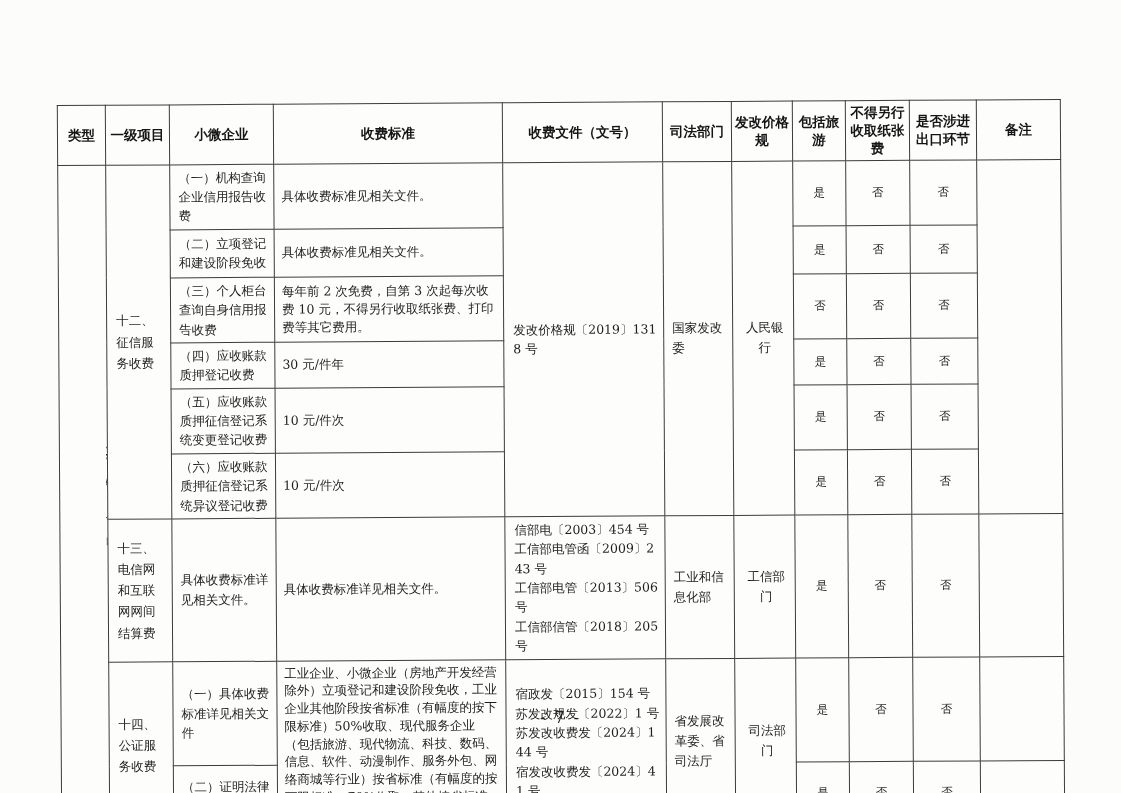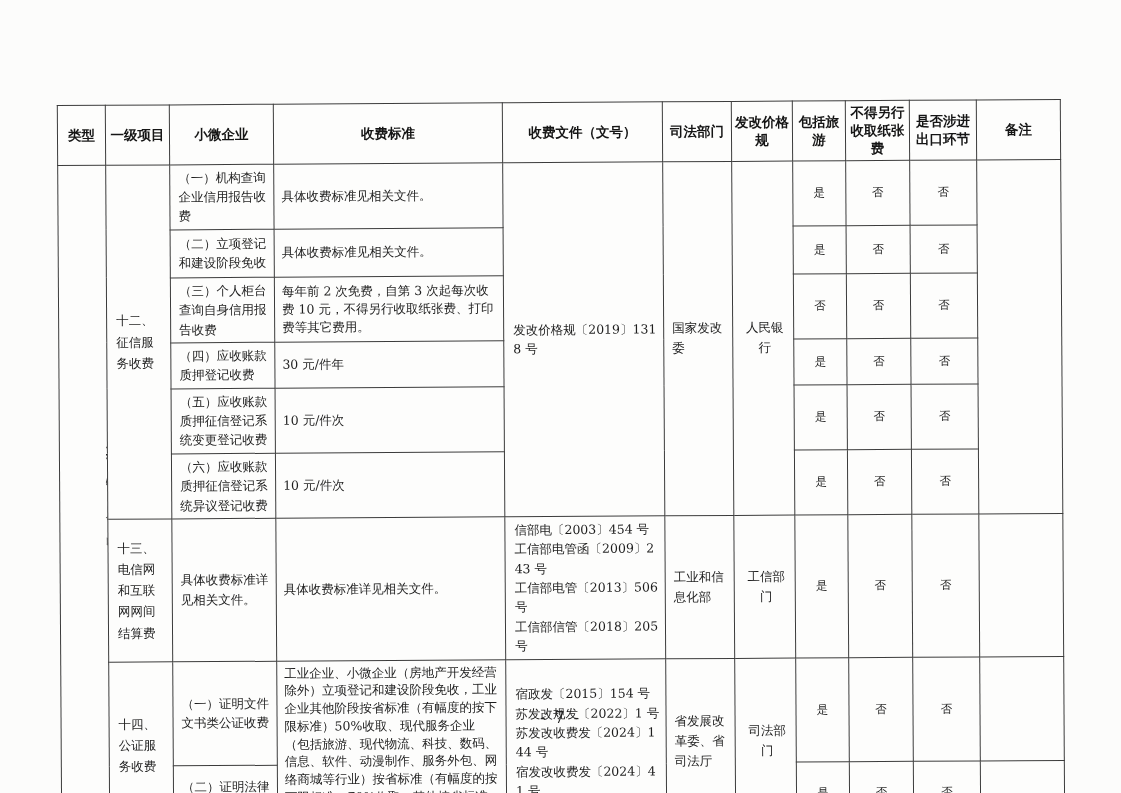--- a/index.html
+++ b/index.html
@@ -62,20 +62,21 @@
     font-size: 12.5px;
     line-height: 1.7;
     padding: 3px 6px 3px 9px;
     text-align: left;
   }
   td.lvl2 {
     font-size: 12.5px;
     line-height: 1.55;
     padding: 3px 5px 3px 8px;
     text-align: left;
+    border-radius: 31px;
   }
   td.std {
     font-size: 12.5px;
     line-height: 1.42;
     padding: 3px 7px;
     text-align: left;
   }
   td.doc {
     font-size: 12.5px;
     line-height: 1.55;
@@ -207,21 +208,21 @@
         <td class="dept">工业和信息化部</td>
         <td class="dept center">工信部门</td>
         <td class="yn">是</td>
         <td class="yn">否</td>
         <td class="yn">否</td>
         <td class="remark"></td>
       </tr>
 
       <tr style="height:96px">
         <td class="lvl1" rowspan="2">十四、公证服务收费</td>
-        <td class="lvl2">（一）证明文件文书类公证收费</td>
+        <td class="lvl2">（一）具体收费标准详见相关文件</td>
         <td class="std" rowspan="2">工业企业、小微企业（房地产开发经营除外）立项登记和建设阶段免收，工业企业其他阶段按省标准（有幅度的按下限标准）50%收取、现代服务企业（包括旅游、现代物流、科技、数码、信息、软件、动漫制作、服务外包、网络商城等行业）按省标准（有幅度的按下限标准）70%收取，其他按省标准（有幅度的按下限标准）90%收取。</td>
         <td class="doc" rowspan="2">宿政发〔2015〕154 号
 苏发改规发〔2022〕1 号
 苏发改收费发〔2024〕144 号
 宿发改收费发〔2024〕41 号</td>
         <td class="dept" rowspan="2">省发展改革委、省司法厅</td>
         <td class="dept center" rowspan="2">司法部门</td>
         <td class="yn">是</td>
         <td class="yn">否</td>
         <td class="yn">否</td>

